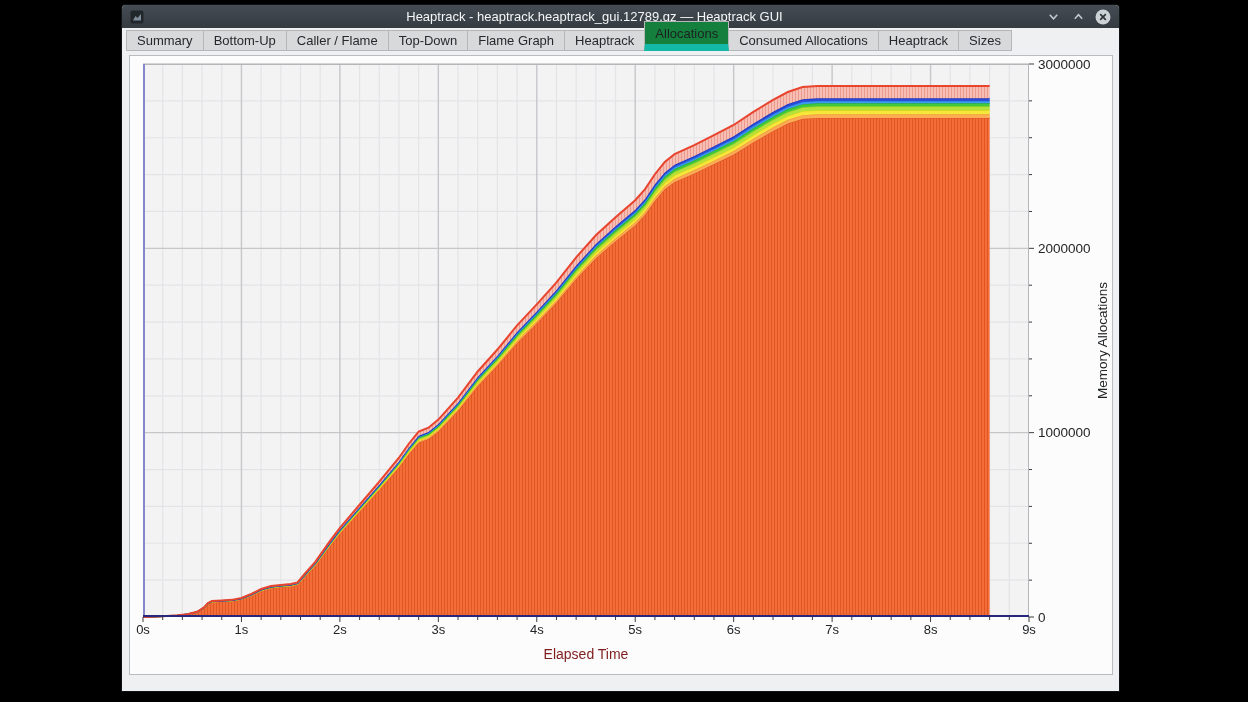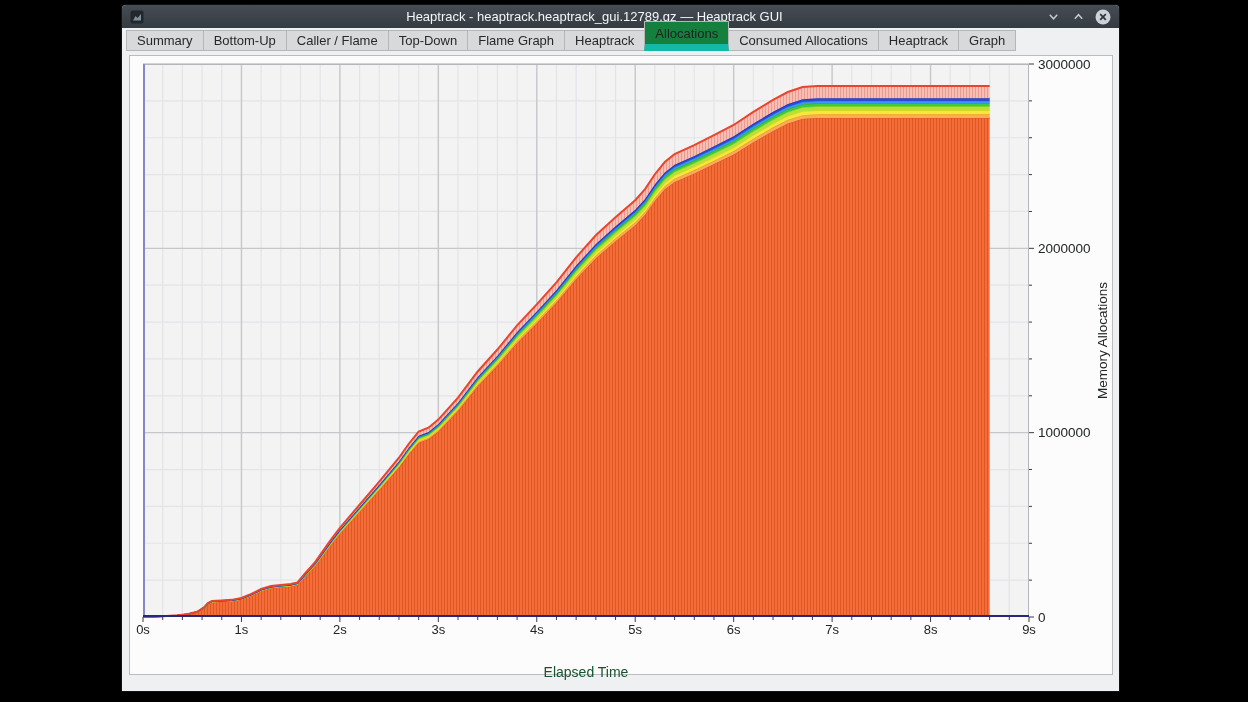--- a/index.html
+++ b/index.html
@@ -18,22 +18,22 @@
   .tabbar{display:flex;align-items:flex-end;height:23px;padding-left:4px;background:#eff0f1;}
   .tab{display:flex;align-items:center;height:19px;padding:0 10px;background:#d8d9da;
        border:1px solid #b4b6b8;margin-left:-1px;font-size:13px;color:#26292c;cursor:pointer;white-space:nowrap;}
   .tab:first-child{margin-left:0;}
   .tab.active{background:#15803d;height:22px;border-bottom:7px solid #14b8a6;position:relative;z-index:2;color:#1d2022;}
   
   .content{position:absolute;left:0;top:46px;right:0;bottom:0;background:#eff0f1;}
   .chart-frame{position:absolute;left:7px;top:4px;width:984px;height:620px;background:#fcfcfc;
                border:1px solid #babdbf;box-sizing:border-box;}
   #plot-svg{position:absolute;left:13px;top:8px;overflow:visible;display:block;}
-  .x-axis-title{position:absolute;left:13px;top:608px;width:886px;text-align:center;
-                font-size:14px;color:#14532d;}
+  .x-axis-title{position:absolute;left:13px;top:590px;width:886px;text-align:center;
+                font-size:14px;color:#7f1d1d;}
   .y-axis-title{position:absolute;left:962px;top:8px;width:20px;height:553px;
                 display:flex;align-items:center;justify-content:center;
                 writing-mode:vertical-rl;transform:rotate(180deg);
                 font-size:13.5px;color:#222426;white-space:nowrap;}
 </style>
 </head>
 <body>
 
 <div class="stage">
   <div class="window">
@@ -67,21 +67,21 @@
     <div class="tabbar" id="tabbar">
         <div class="tab">Summary</div>
         <div class="tab">Bottom-Up</div>
         <div class="tab">Caller / Flame</div>
         <div class="tab">Top-Down</div>
         <div class="tab">Flame Graph</div>
         <div class="tab">Heaptrack</div>
         <div class="tab active">Allocations</div>
         <div class="tab">Consumed Allocations</div>
         <div class="tab">Heaptrack</div>
-        <div class="tab">Graph</div>
+        <div class="tab">Sizes</div>
       </div>
 
     <div class="content">
       <div class="chart-frame">
         <svg id="plot-svg" width="965" height="580">
             <rect x="0" y="0" width="886" height="553" fill="#f3f3f4"></rect>
             <g>
               <line x1="19.68888888888889" y1="0" x2="19.68888888888889" y2="553" stroke="#e4e4e7" stroke-width="1.2"></line>
               <line x1="39.37777777777778" y1="0" x2="39.37777777777778" y2="553" stroke="#e4e4e7" stroke-width="1.2"></line>
               <line x1="59.06666666666666" y1="0" x2="59.06666666666666" y2="553" stroke="#e4e4e7" stroke-width="1.2"></line>

